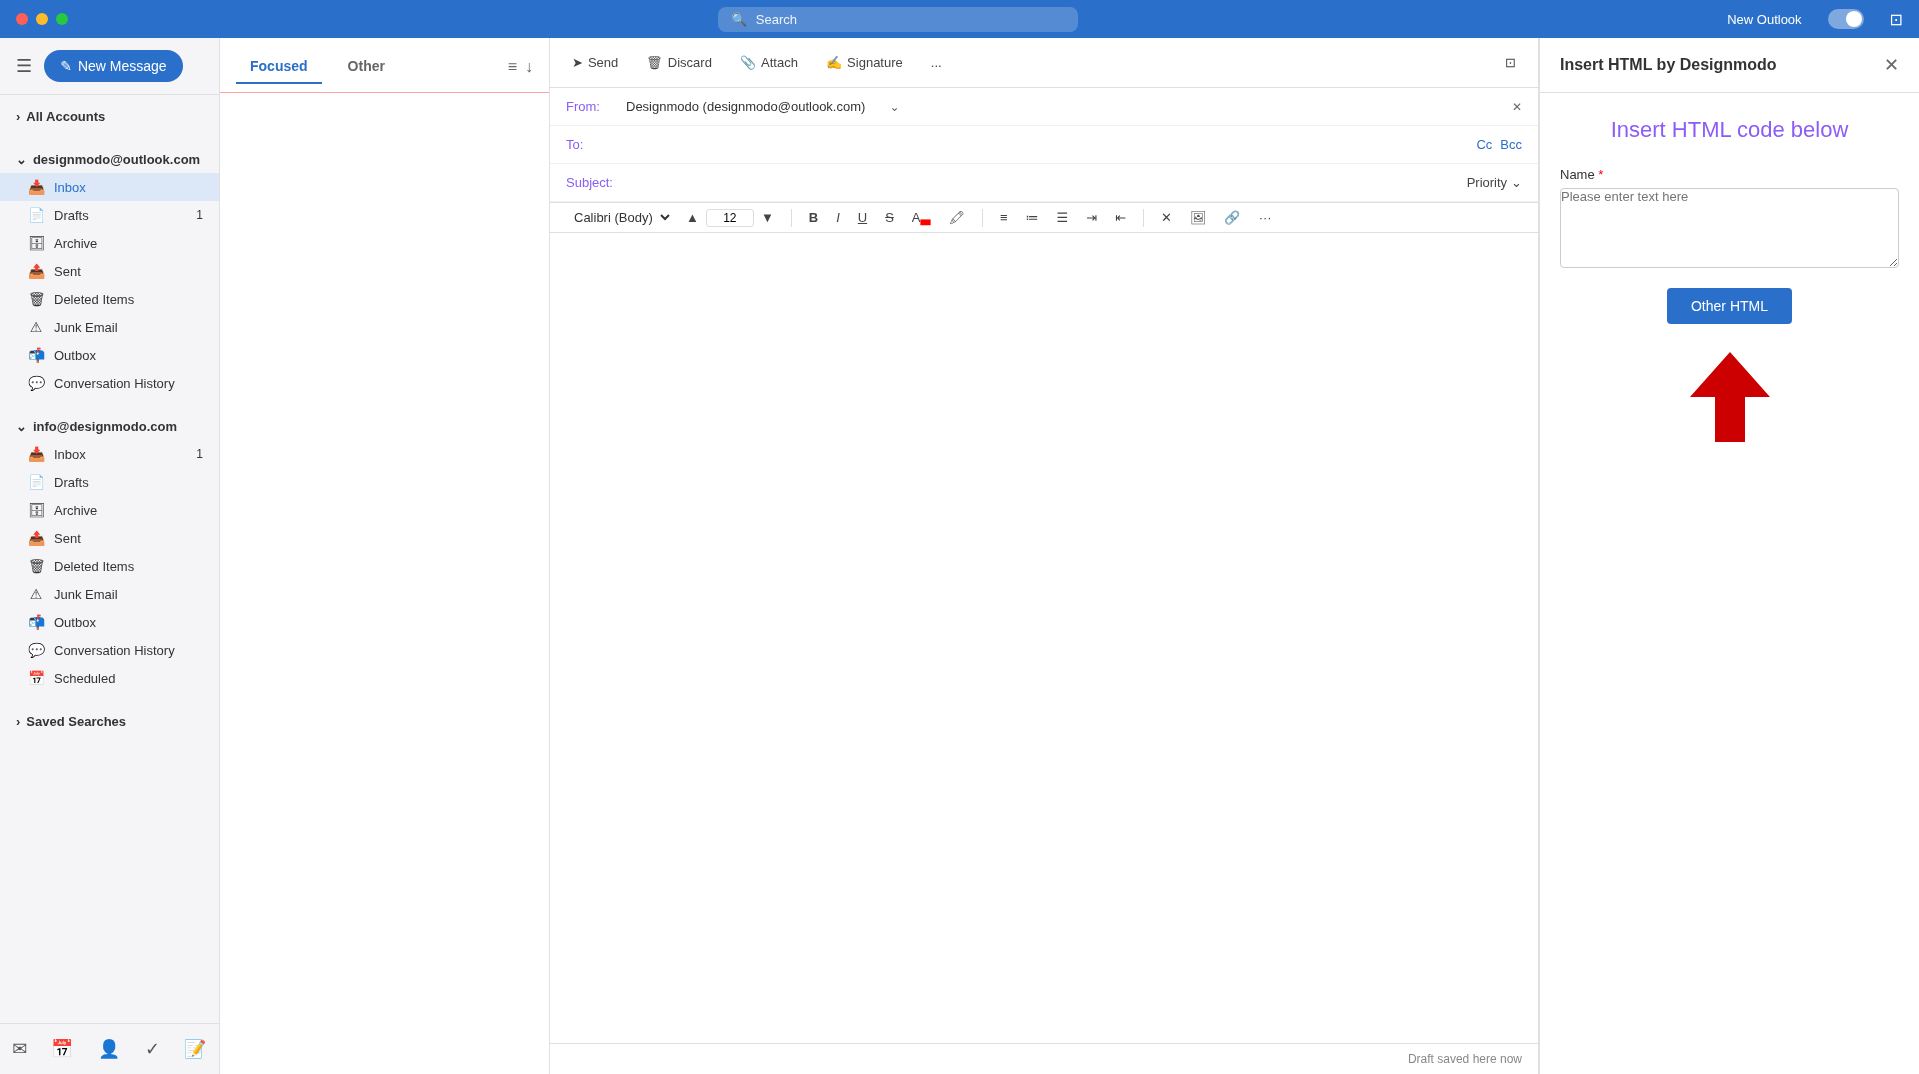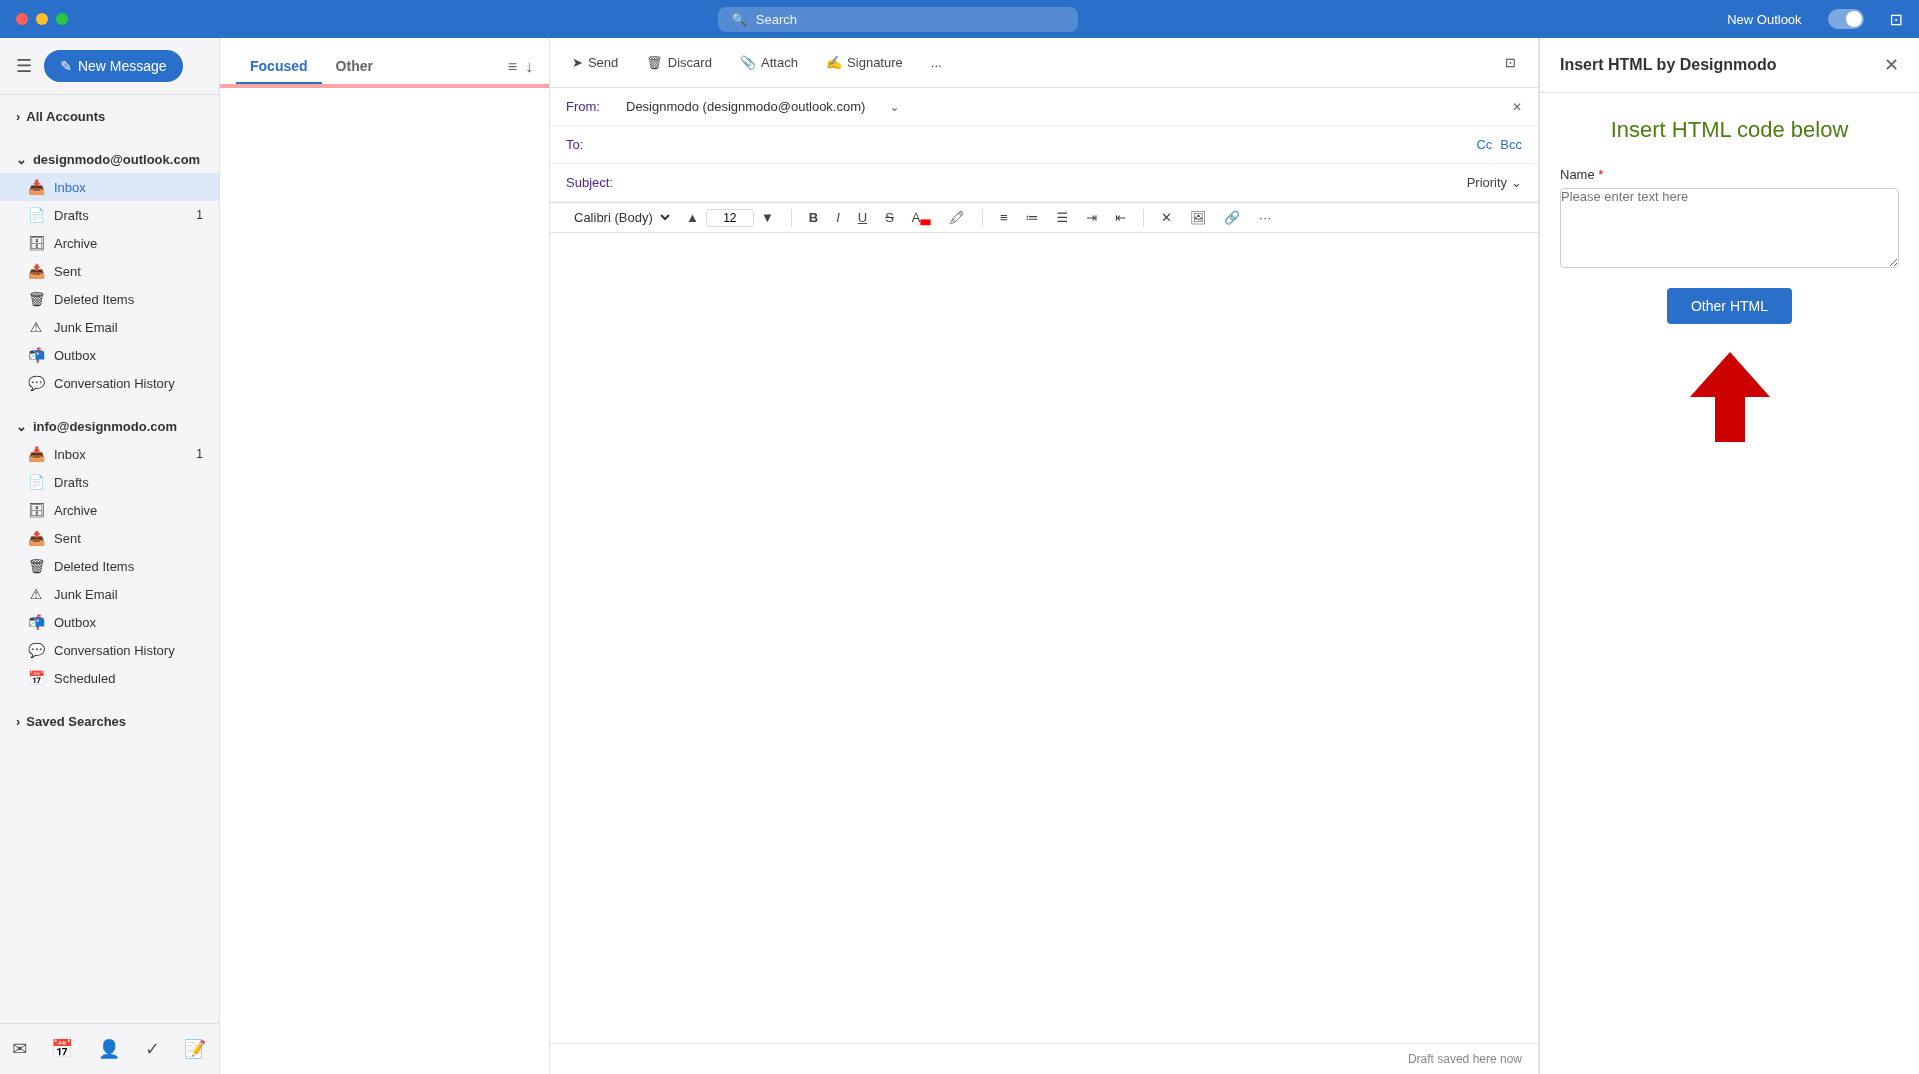--- a/index.html
+++ b/index.html
@@ -135,23 +135,23 @@
       width: 330px;
       border-right: 1px solid #e0e0e0;
       background: white;
       display: flex;
       flex-direction: column;
       flex-shrink: 0;
     }
     .message-list-tabs {
       display: flex;
       align-items: center;
-      padding: 12px 16px 0;
-      border-bottom: 4px solid #fca5a5;
-      gap: 0;
+      padding: 12px 16px 8px;
+      border-bottom: 1px solid #fca5a5;
+      gap: 12px;
     }
     .tab-btn {
       padding: 8px 14px;
       font-size: 14px;
       cursor: pointer;
       border: none;
       background: transparent;
       color: #666;
       border-bottom: 2px solid transparent;
       font-weight: 700;
@@ -201,21 +201,21 @@
     }
 
     .compose-fields { border-bottom: 1px solid #e0e0e0; }
     .compose-field-row {
       display: flex;
       align-items: center;
       padding: 8px 16px;
       border-bottom: 1px solid #f0f0f0;
       min-height: 38px;
     }
-    .compose-field-label { color: #4c1d95; font-size: 13px; width: 60px; flex-shrink: 0; }
+    .compose-field-label { color: #8b5cf6; font-size: 13px; width: 60px; flex-shrink: 0; }
     .compose-field-value { flex: 1; font-size: 13px; color: #333; display: flex; align-items: center; gap: 20px; }
     .compose-field-actions { display: flex; gap: 8px; align-items: center; color: #666; font-size: 12px; }
     .cc-bcc { color: #2a6fc9; cursor: pointer; font-size: 13px; }
     .priority-btn {
       background: none;
       border: none;
       cursor: pointer;
       font-size: 13px;
       color: #444;
       display: flex;
@@ -277,21 +277,21 @@
     .panel-header {
       display: flex;
       align-items: center;
       justify-content: space-between;
       padding: 16px 20px;
       border-bottom: 1px solid #e0e0e0;
     }
     .panel-title { font-size: 16px; font-weight: 600; color: #333; }
     .panel-close { background: none; border: none; cursor: pointer; font-size: 18px; color: #666; }
     .panel-content { padding: 24px 20px; flex: 1; display: flex; flex-direction: column; gap: 16px; }
-    .panel-main-title { font-size: 22px; font-weight: 500; color: #4d7c0f; text-align: center; margin-bottom: 8px; }
+    .panel-main-title { font-size: 22px; font-weight: 500; color: #8b5cf6; text-align: center; margin-bottom: 8px; }
     .panel-field-label { font-size: 13px; color: #333; margin-bottom: 6px; }
     .panel-field-label .required { color: red; }
     .panel-textarea {
       width: 100%;
       height: 80px;
       border: 1px solid #ccc;
       border-radius: 4px;
       font-size: 13px;
       color: #999;
       resize: vertical;

